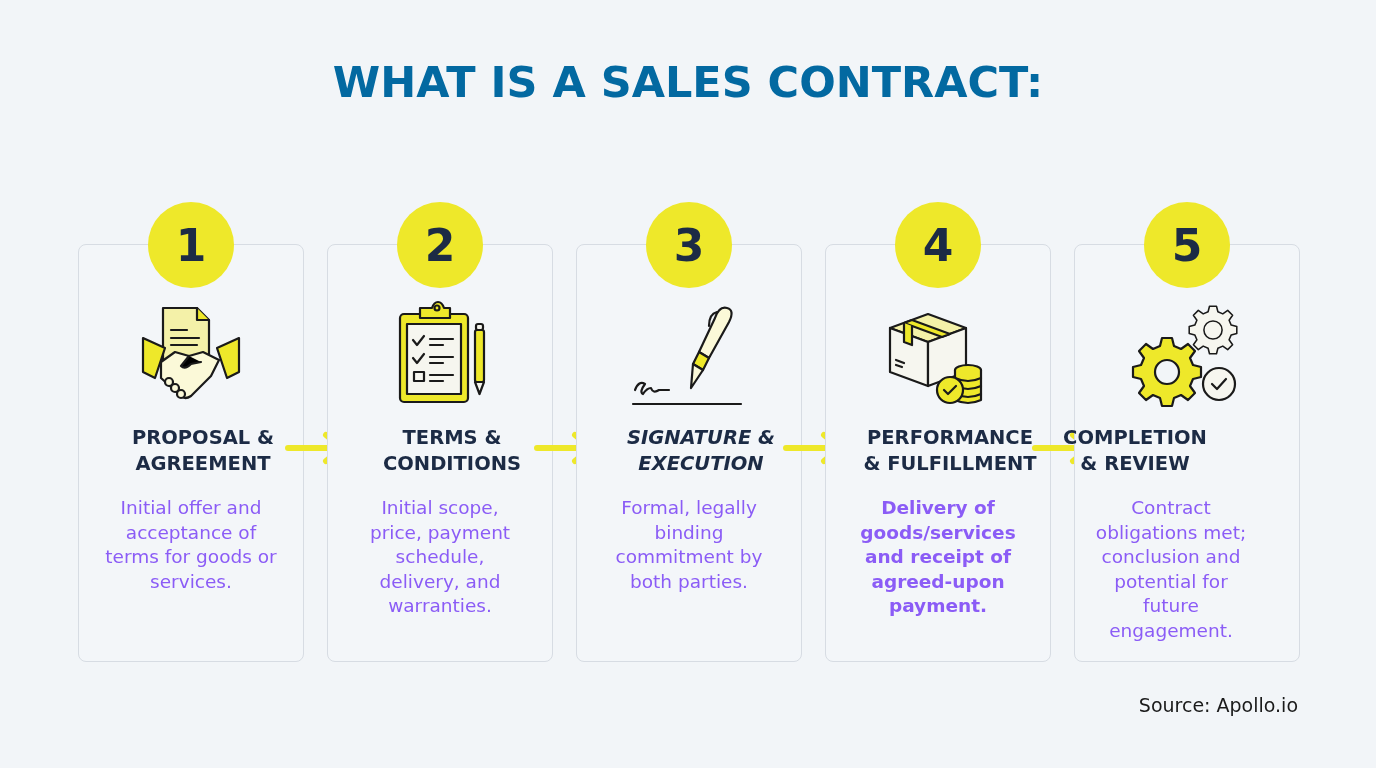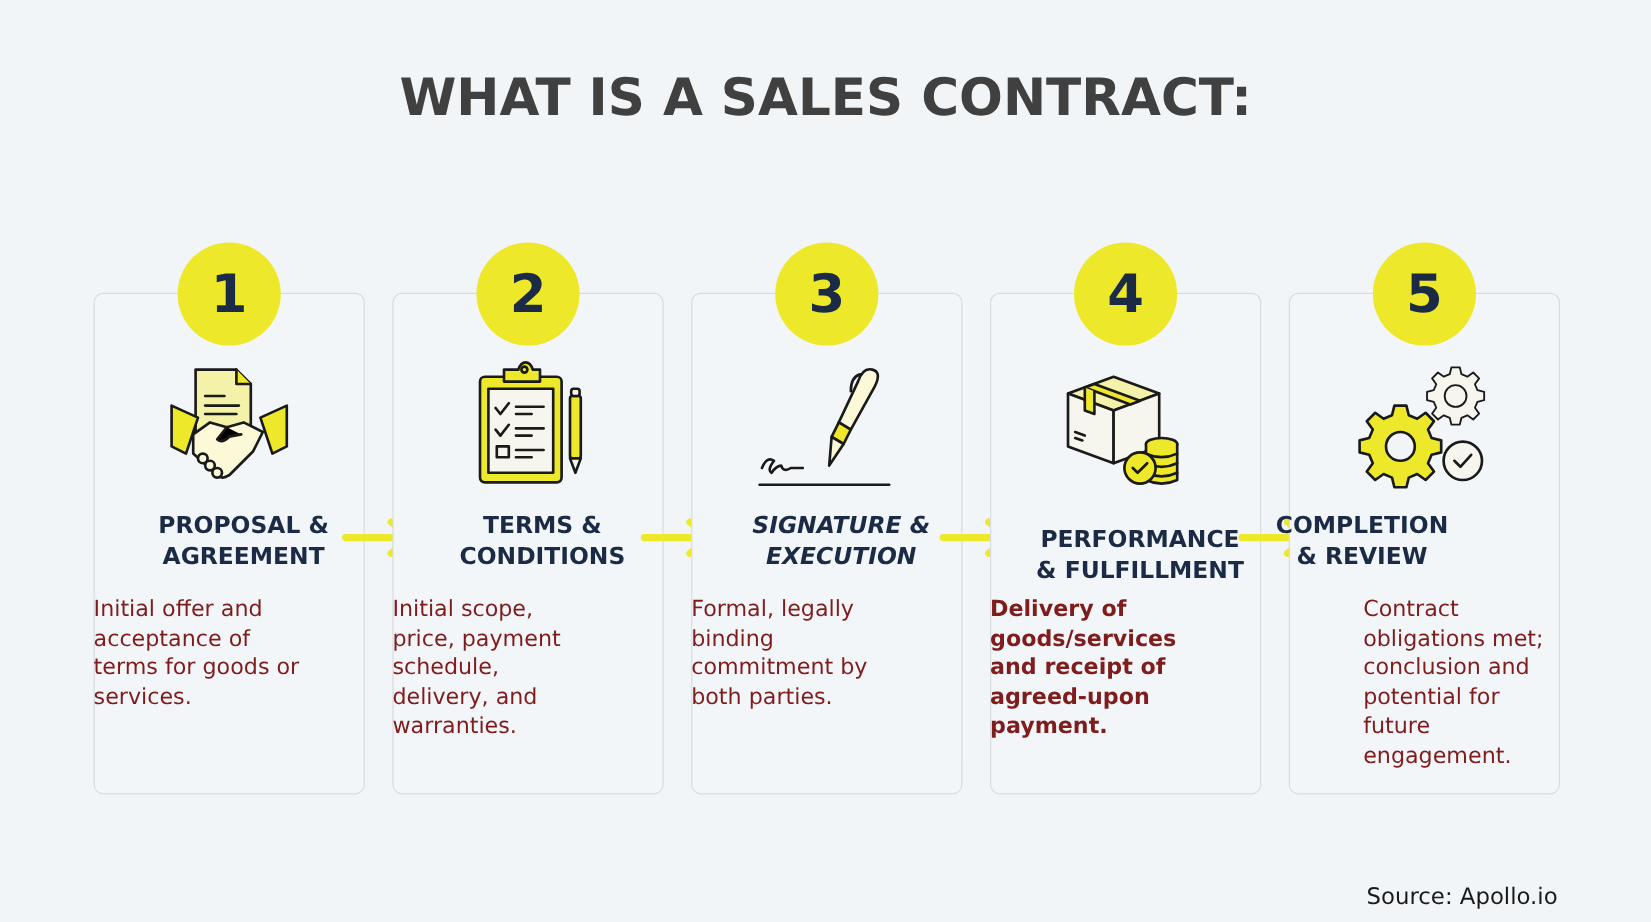--- a/index.html
+++ b/index.html
@@ -11,21 +11,21 @@
     position: relative;
   }
   .title {
     position: absolute;
     left: 0; top: 55px; width: 1376px;
     text-align: center;
     font-family: "DejaVu Sans", "Liberation Sans", sans-serif;
     font-weight: bold;
     font-size: 43px;
     line-height: 55px;
-    color: #404040;
+    color: #0369a1;
     letter-spacing: 0px;
   }
   .title div { display: block; }
   .card {
     position: absolute;
     top: 244px;
     width: 226px;
     height: 418px;
     border: 1.5px solid #d7dce3;
     border-radius: 8px;
@@ -59,39 +59,38 @@
     font-size: 19.5px;
     line-height: 26px;
     color: #1c2b45;
     white-space: pre-line;
     padding-left: 24px;
   }
   .step-desc {
     position: absolute;
     top: 496px;
     width: 226px;
-    text-align: left;
+    text-align: center;
     font-family: "DejaVu Sans", sans-serif;
     font-size: 18.5px;
     line-height: 24.5px;
-    color: #7f1d1d;
+    color: #8b5cf6;
     white-space: pre-line;
   }
   .arrow {
     position: absolute;
     top: 430px;
     width: 64px; height: 36px;
   }
   .source {
     position: absolute;
     right: 78px; top: 694px;
     font-family: "DejaVu Sans", sans-serif;
     font-size: 19px;
     color: #1a1a1a;
-    margin-top: 42px;
   }
 </style>
 </head>
 <body>
 
 <div class="title">
   <div>WHAT IS A SALES CONTRACT:</div>
 </div>
 
 <div class="card" style="left:78px;"></div>
@@ -216,21 +215,21 @@
       <ellipse cx="90" cy="70" rx="13" ry="5" fill="#eee82a"></ellipse>
       <path d="M77 70 V100 Q90 106 103 100 V70" fill="#eee82a"></path>
       <path d="M77 78 Q90 84 103 78" fill="none"></path>
       <path d="M77 86 Q90 92 103 86" fill="none"></path>
       <path d="M77 94 Q90 100 103 94" fill="none"></path>
       <circle cx="72" cy="90" r="13" fill="#eee82a"></circle>
       <polyline points="66,90 70,94 78,86" fill="none"></polyline>
     </g>
   </svg>
 </div>
-<div class="step-title" style="left:825px;margin-top:12px;">PERFORMANCE
+<div class="step-title" style="left:825px;">PERFORMANCE
 &amp; FULFILLMENT</div>
 <div class="step-desc" style="left:825px;font-weight:bold;">Delivery of
 goods/services
 and receipt of
 agreed-upon
 payment.</div>
 
 <div class="arrow" style="left:1031px;">
   <svg viewBox="0 0 64 36" width="64" height="36">
       <g stroke="#eee82a" stroke-width="6" stroke-linecap="round" stroke-linejoin="round" fill="none">
@@ -253,20 +252,20 @@
         <path d="M-5 -30 H5 L7 -22 L14 -19 L21 -24 L28 -17 L23 -10 L26 -3 L34 -1 V9 L26 11 L23 18 L28 25 L21 32 L14 27 L7 30 L5 38 H-5 L-7 30 L-14 27 L-21 32 L-28 25 L-23 18 L-26 11 L-34 9 V-1 L-26 -3 L-23 -10 L-28 -17 L-21 -24 L-14 -19 L-7 -22 Z" transform="translate(0,-4)" fill="#f6f6ef"></path>
         <circle cx="0" cy="0" r="13" fill="#f6f6ef"></circle>
       </g>
       <circle cx="92" cy="84" r="16" fill="#f6f6ef"></circle>
       <polyline points="85,84 90,89 99,79" fill="none" stroke-linecap="round"></polyline>
     </g>
   </svg>
 </div>
 <div class="step-title" style="left:1010px;">COMPLETION
 &amp; REVIEW</div>
-<div class="step-desc" style="left:1136px;">Contract
+<div class="step-desc" style="left:1058px;">Contract
 obligations met;
 conclusion and
 potential for
 future
 engagement.</div>
 
 <div class="source">Source: Apollo.io</div>
 
 </body></html>

